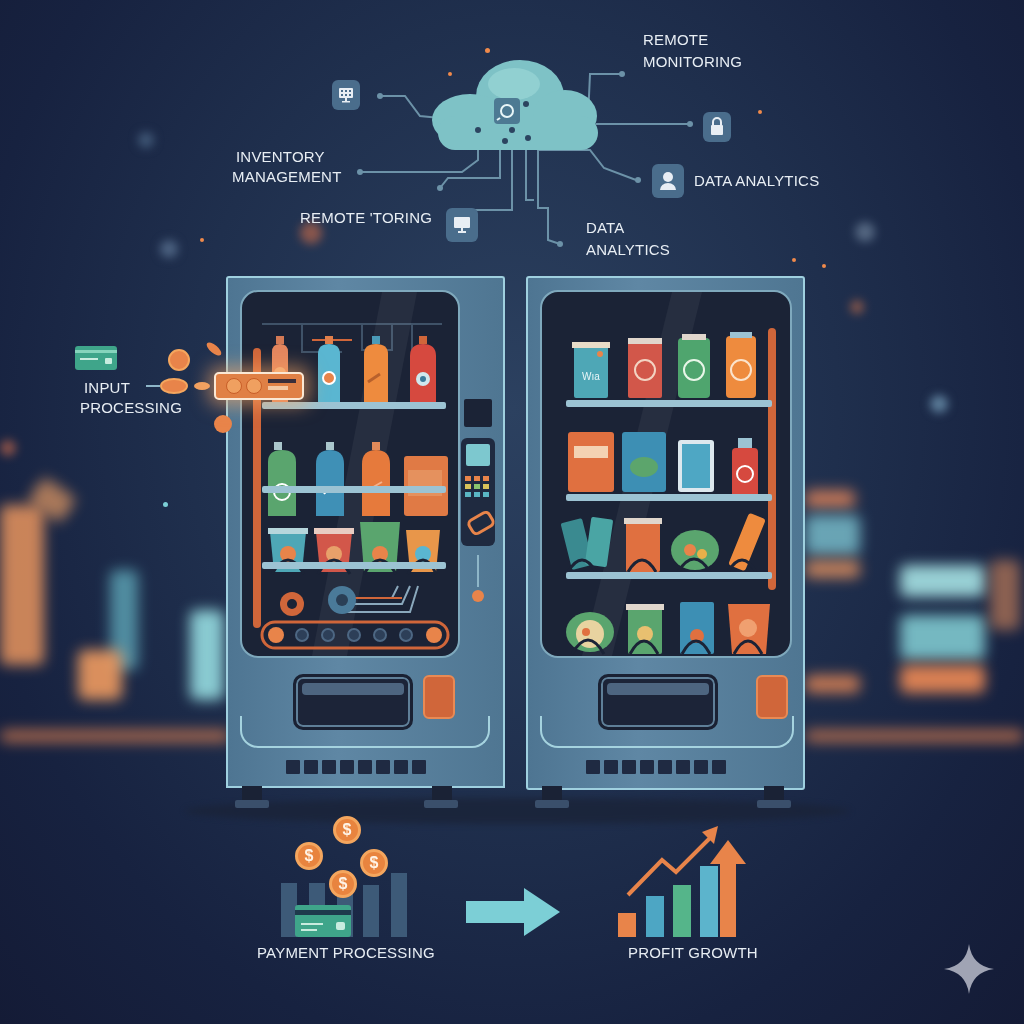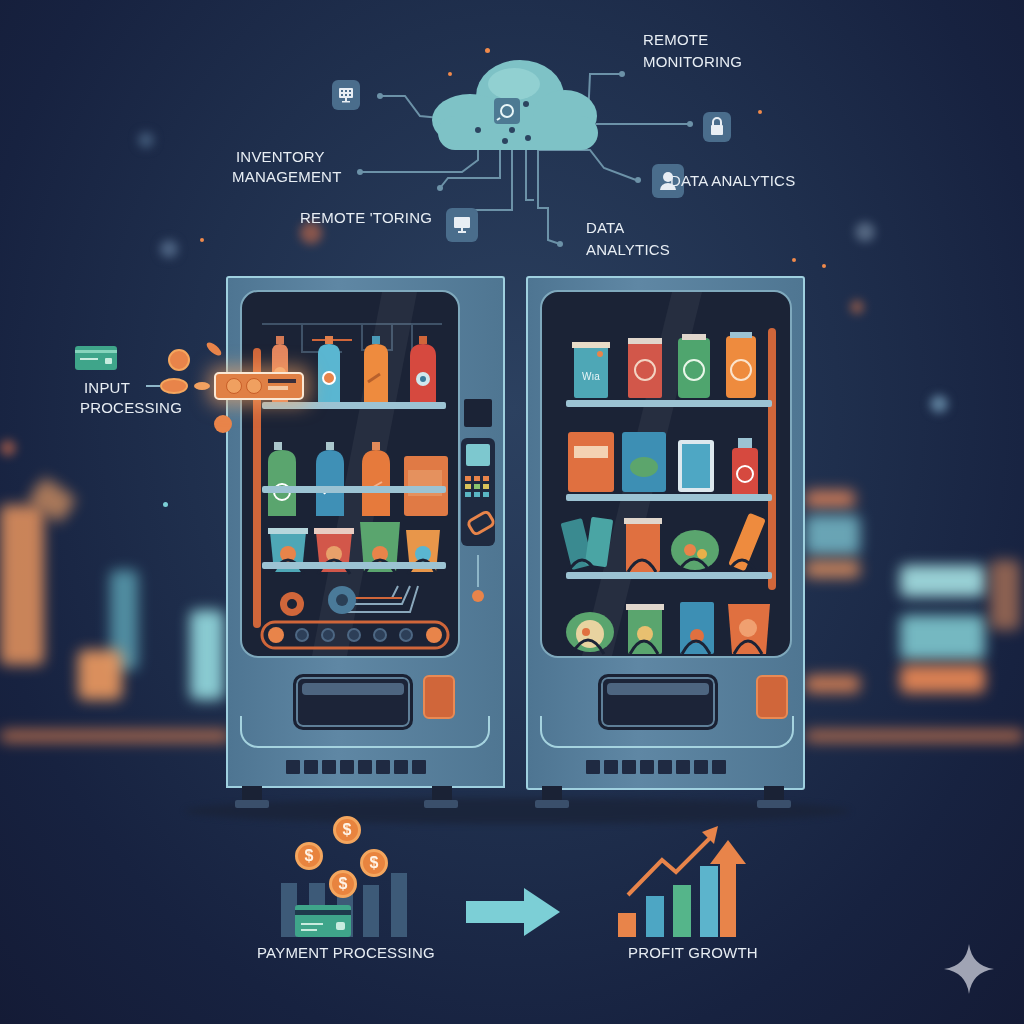--- a/index.html
+++ b/index.html
@@ -143,21 +143,21 @@
 
 <div class="label" style="left:643px;top:30px;">
   <div>REMOTE</div>
   <div style="margin-top:2px;">MONITORING</div>
 </div>
 <div class="label" style="left:232px;top:147px;">
   <div style="padding-left:4px;">INVENTORY</div>
   <div>MANAGEMENT</div>
 </div>
 <div class="label" style="left:300px;top:208px;">REMOTE 'TORING</div>
-<div class="label" style="left:670px;top:171px;">DATA ANALYTICS</div>
+<div class="label" style="left:694px;top:171px;">DATA ANALYTICS</div>
 <div class="label" style="left:586px;top:218px;">
   <div>DATA</div>
   <div style="margin-top:2px;">ANALYTICS</div>
 </div>
 
 <div class="abs" style="left:185px;top:798px;width:665px;height:26px;background:#1a2338;border-radius:50%;filter:blur(3px);opacity:.8;"></div>
 
 <div class="machine" style="left:226px;top:276px;width:275px;height:410px;border-bottom:none;border-radius:3px 3px 0 0;"></div>
 <div class="machine" style="left:226px;top:650px;width:275px;height:136px;border-top:none;border-radius:0;"></div>
 <div class="window" style="left:240px;top:290px;width:216px;height:364px;">

